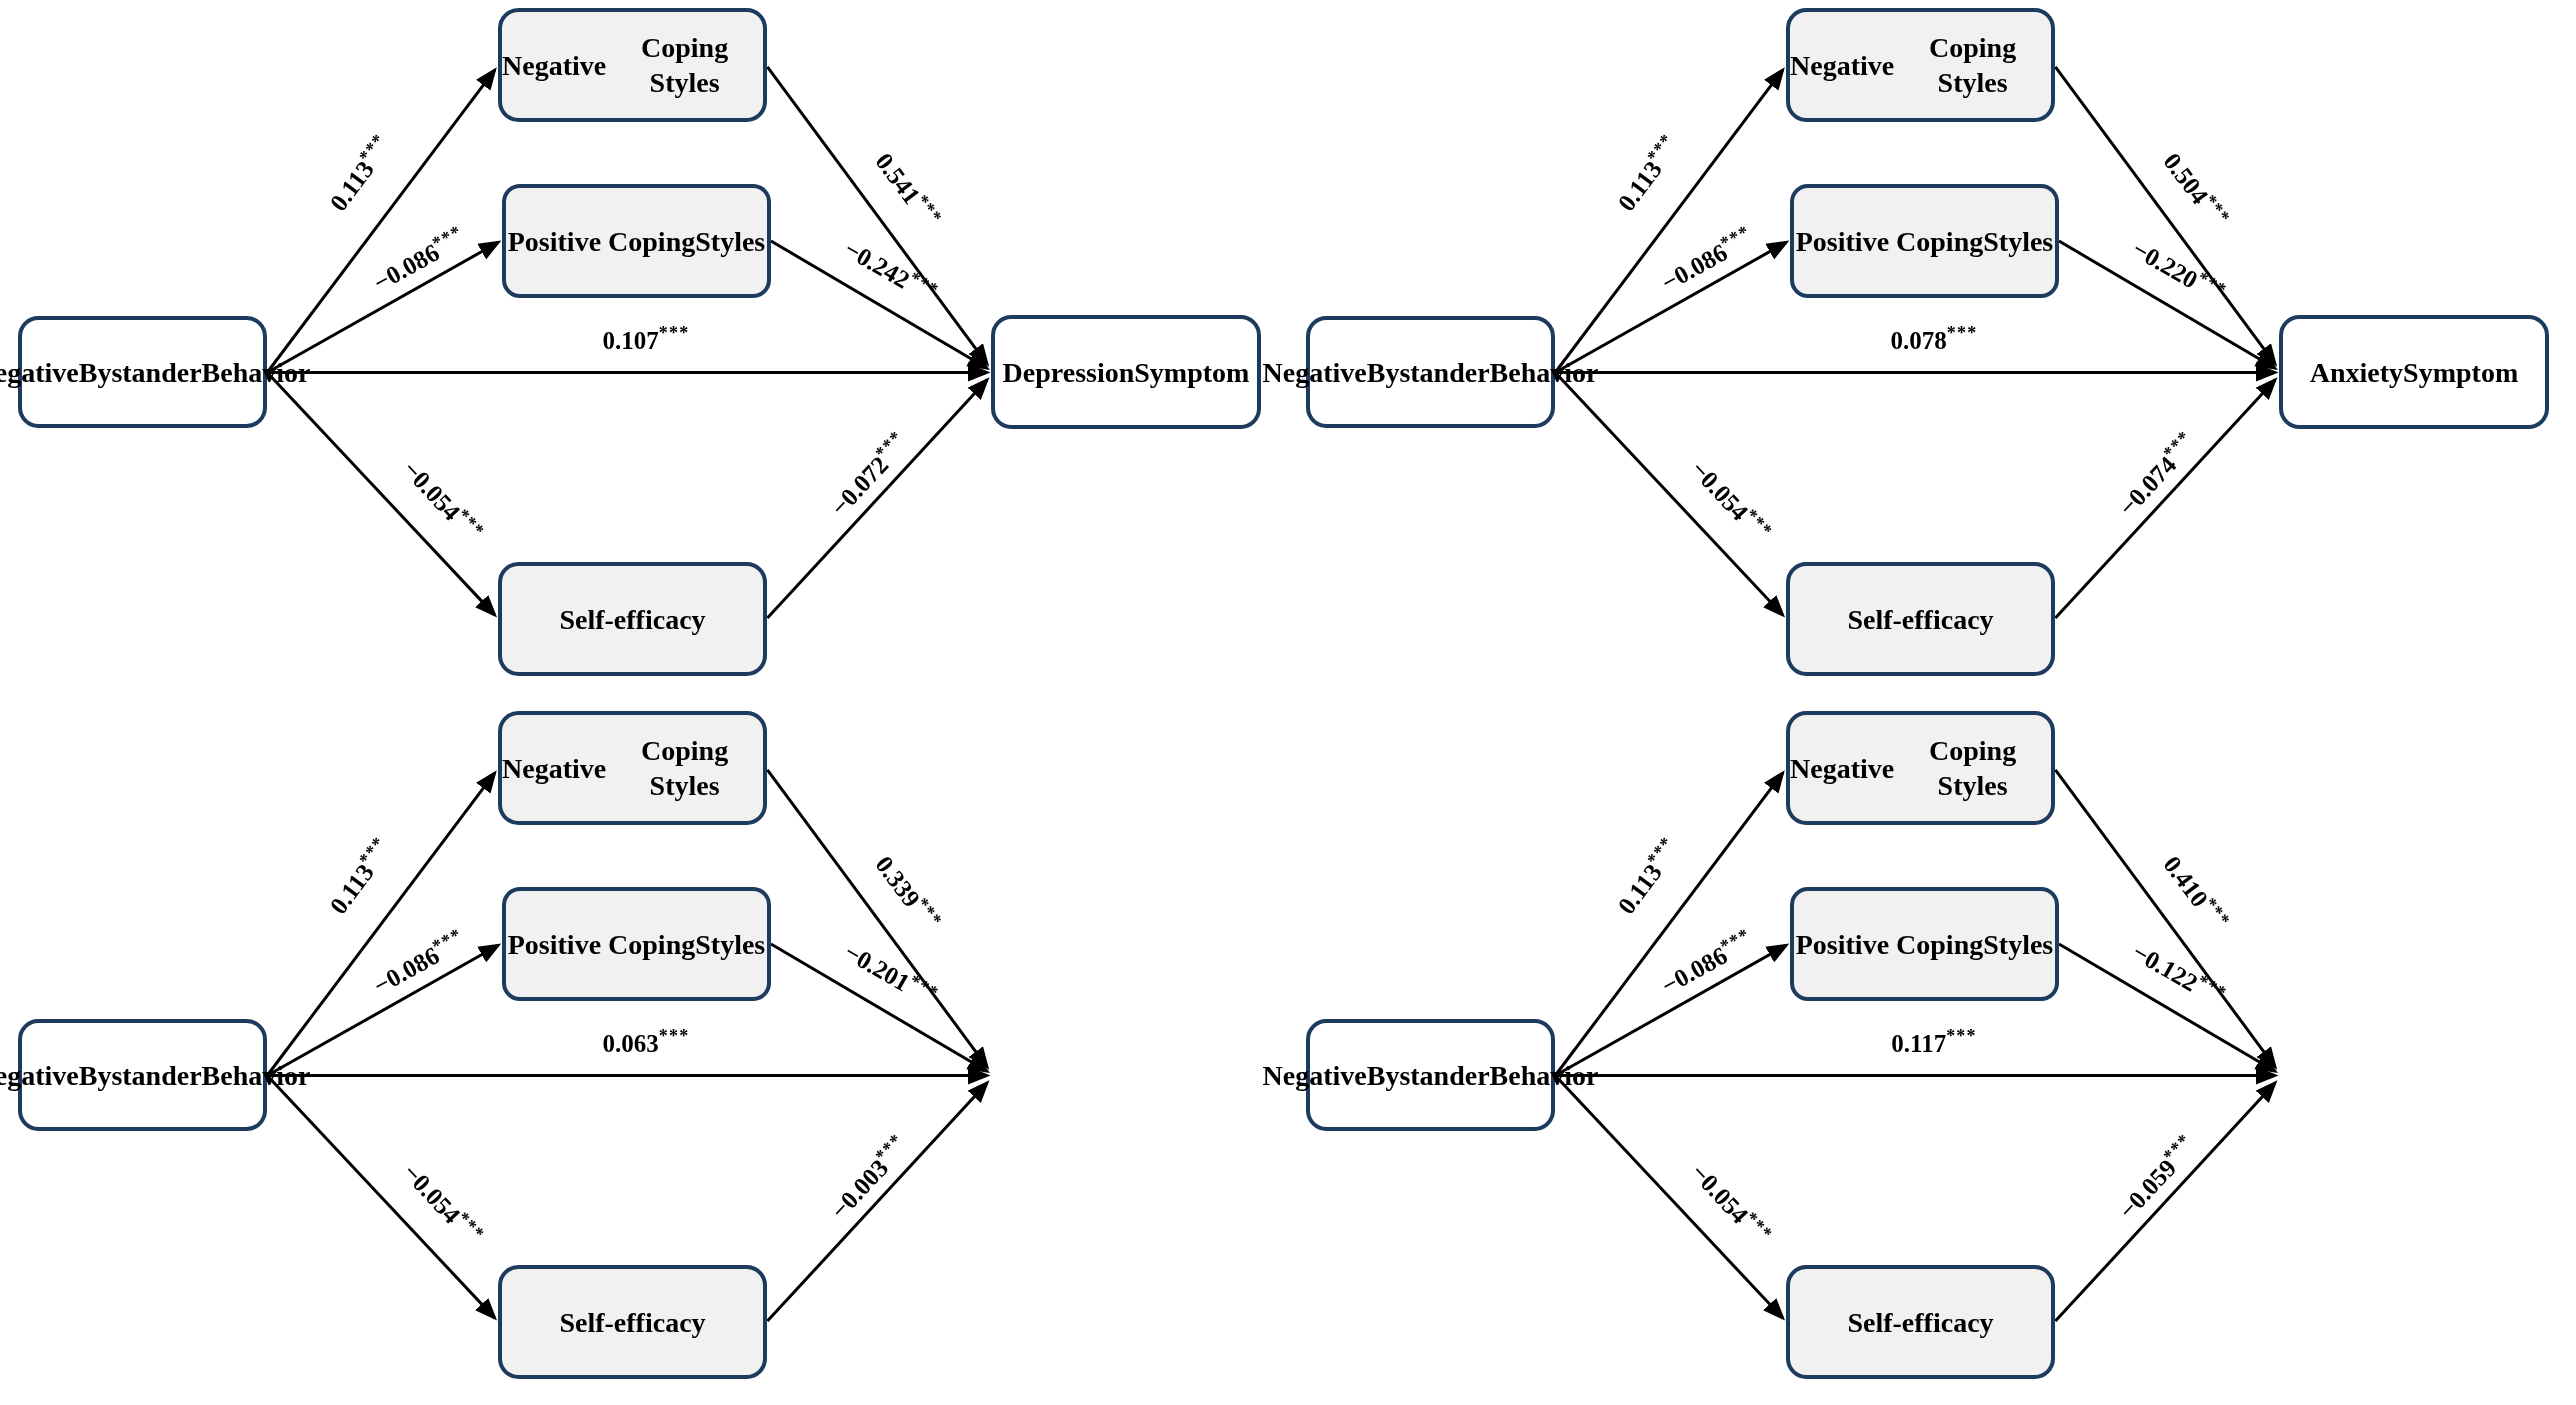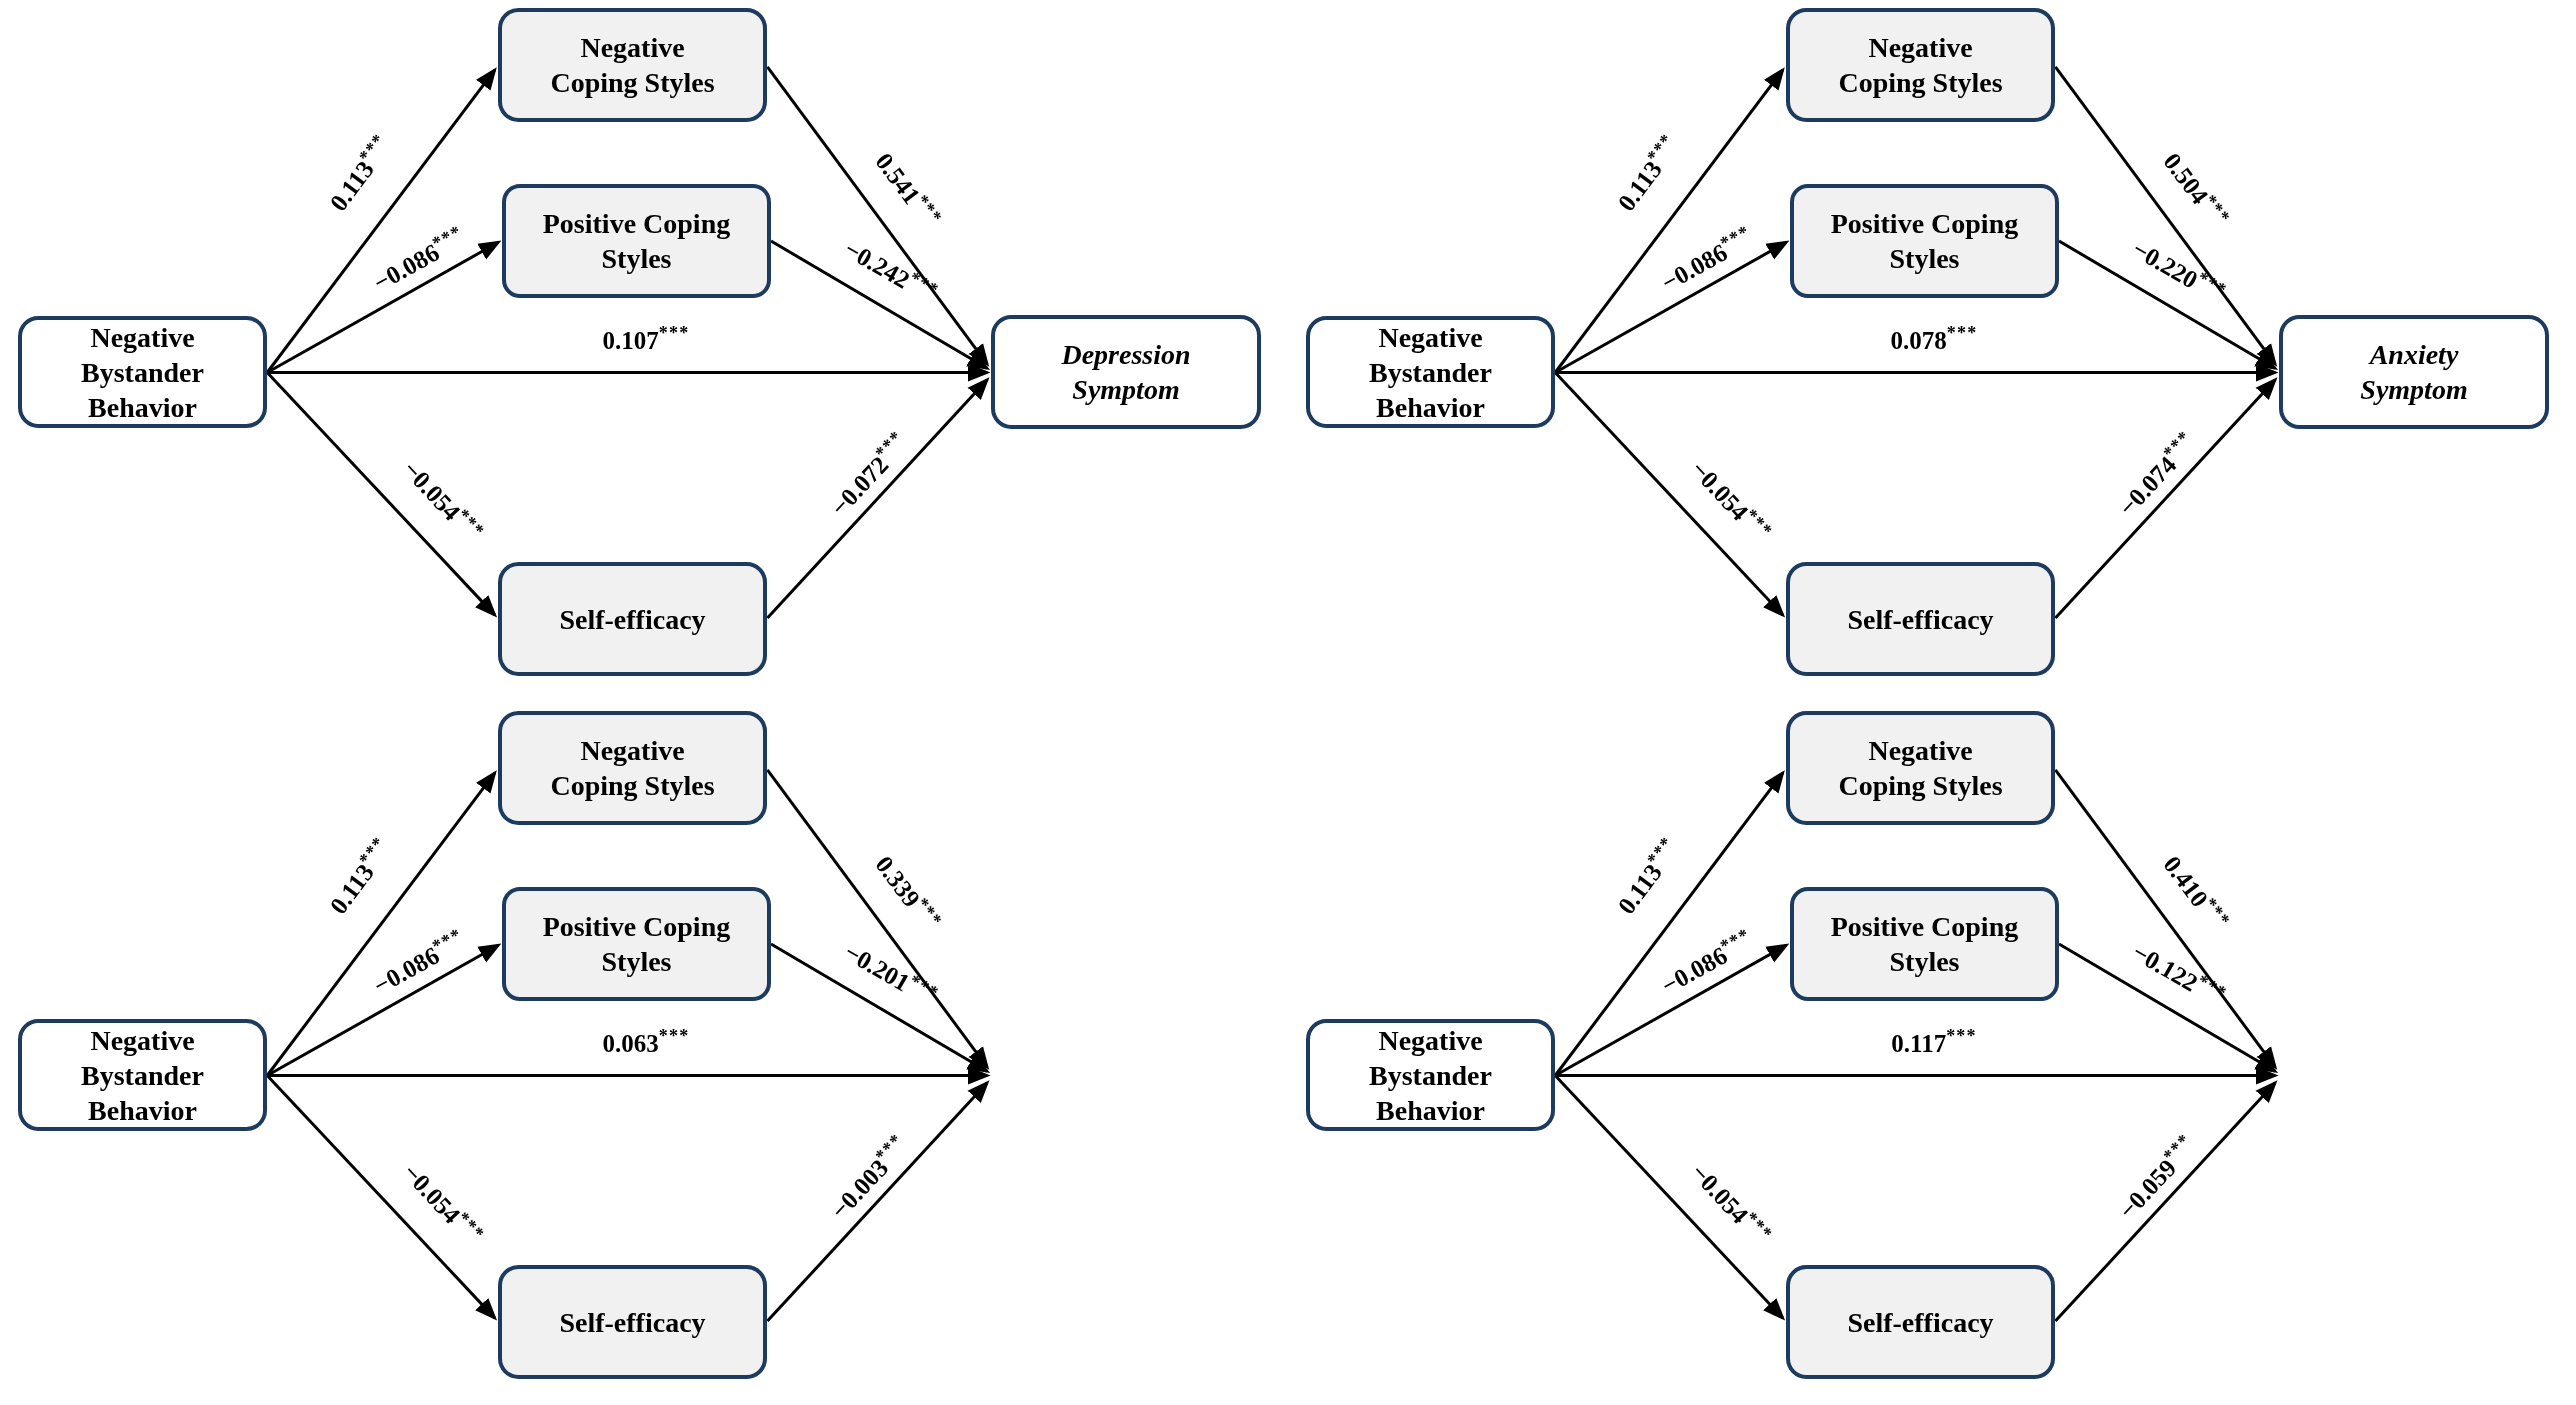--- a/index.html
+++ b/index.html
@@ -38,37 +38,36 @@
     stroke-width: 5;
   }
 
   .node {
     position: absolute;
     box-sizing: border-box;
     border: 4.8px solid #1d3a5f;
     border-radius: 20.4px;
     background: #ffffff;
     display: flex;
-    flex-direction: column;
     align-items: center;
     justify-content: center;
     text-align: center;
     font-weight: bold;
     font-size: 28px;
     line-height: 35px;
     color: #000000;
   }
   .node span { display: block; }
   .node.mediator { background: #f1f1f1; }
 
   .node.predictor { left: 18px;   top: 316px; width: 249px; height: 112px; }
   .node.m1        { left: 498px;  top: 8.4px;  width: 269px; height: 114px; }
   .node.m2        { left: 502px;  top: 184px; width: 269px; height: 114px; border-radius: 18px; }
   .node.m3        { left: 498px;  top: 562px; width: 269px; height: 114px; }
-  .node.outcome   { left: 991px; top: 315px; width: 270px; height: 114px; font-style: italic; }
+  .node.outcome   { left: 991px; top: 315px; width: 270px; height: 114px; }
 
   .lab {
     position: absolute;
     font-weight: bold;
     font-size: 25px;
     color: #000000;
     white-space: nowrap;
   }
   .lab sup {
     font-size: 18px;

